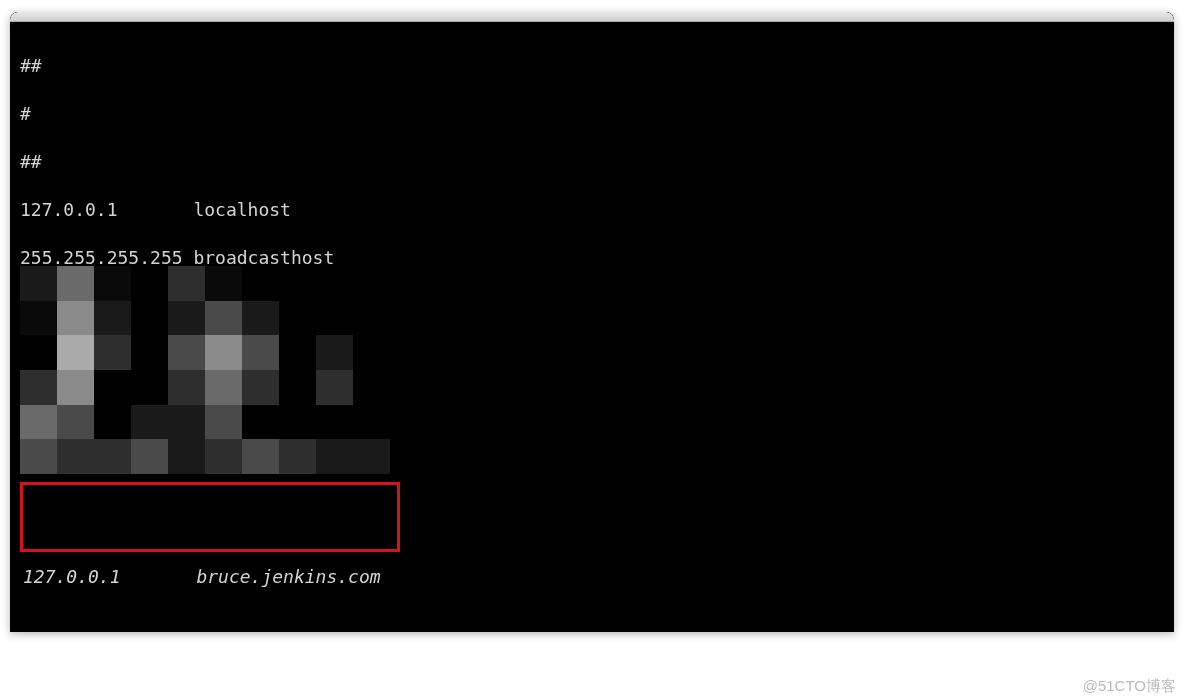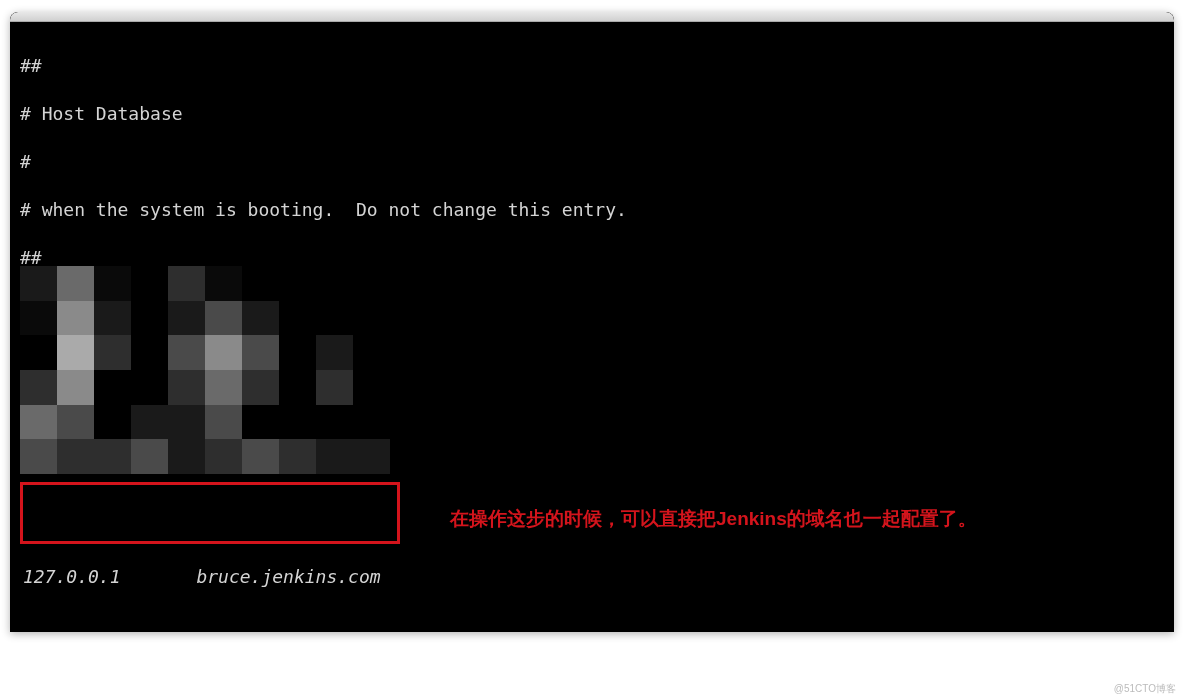--- a/index.html
+++ b/index.html
@@ -60,21 +60,21 @@
     .px.g3 { background: #2e2e2e; }
     .px.g4 { background: #4a4a4a; }
     .px.g5 { background: #6a6a6a; }
     .px.g6 { background: #8a8a8a; }
     .px.g7 { background: #aaa; }
     .highlight-box {
       position: absolute;
       top: 460px;
       left: 10px;
       width: 380px;
-      height: 62px;
+      height: 70px;
       border: 3px solid #d4141c;
       padding: 8px 0 2px 0;
       box-sizing: border-box;
       font-style: italic;
     }
     .highlight-content {
       color: #d4d4d4;
       font-size: 18px;
       line-height: 24px;
       white-space: pre;
@@ -87,51 +87,48 @@
       color: #d4141c;
       font-size: 19px;
       font-weight: bold;
       font-family: "PingFang SC", "Microsoft YaHei", sans-serif;
     }
     .watermark {
       position: absolute;
       bottom: 3px;
       right: 8px;
       color: #bbb;
-      font-size: 10px;
+      font-size: 15px;
       font-family: "PingFang SC", "Microsoft YaHei", sans-serif;
     }
   </style>
 </head>
 <body>
 
 <div class="terminal-window">
   <div class="terminal-titlebar"></div>
   <div class="terminal-content">
 <div class="hosts-line">##</div>
-<div class="hosts-line"># Host Database</div>
 <div class="hosts-line">#</div>
-<div class="hosts-line"># when the system is booting.  Do not change this entry.</div>
 <div class="hosts-line">##</div>
 <div class="hosts-line">127.0.0.1       localhost</div>
 <div class="hosts-line">255.255.255.255 broadcasthost</div>
 <div class="hosts-line">::1             localhost</div>
 
     <div class="pixelated-area">
       <div class="px g2"></div><div class="px g5"></div><div class="px g1"></div><div class="px"></div><div class="px g3"></div><div class="px g1"></div><div class="px"></div><div class="px"></div><div class="px"></div><div class="px"></div>
       <div class="px g1"></div><div class="px g6"></div><div class="px g2"></div><div class="px"></div><div class="px g2"></div><div class="px g4"></div><div class="px g2"></div><div class="px"></div><div class="px"></div><div class="px"></div>
       <div class="px"></div><div class="px g7"></div><div class="px g3"></div><div class="px"></div><div class="px g4"></div><div class="px g6"></div><div class="px g4"></div><div class="px"></div><div class="px g2"></div><div class="px"></div>
       <div class="px g3"></div><div class="px g6"></div><div class="px"></div><div class="px"></div><div class="px g3"></div><div class="px g5"></div><div class="px g3"></div><div class="px"></div><div class="px g3"></div><div class="px"></div>
       <div class="px g5"></div><div class="px g4"></div><div class="px"></div><div class="px g2"></div><div class="px g2"></div><div class="px g4"></div><div class="px"></div><div class="px"></div><div class="px"></div><div class="px"></div>
       <div class="px g4"></div><div class="px g3"></div><div class="px g3"></div><div class="px g4"></div><div class="px g2"></div><div class="px g3"></div><div class="px g4"></div><div class="px g3"></div><div class="px g2"></div><div class="px g2"></div>
     </div>
 
     <div class="highlight-box">
       <div class="highlight-content">
 <div>127.0.0.1       bruce.jenkins.com</div>
       </div>
     </div>
 
-    <div class="annotation">在操作这步的时候，可以直接把Jenkins的域名也一起配置了。</div>
   </div>
 </div>
 
 <div class="watermark">@51CTO博客</div>
 
 </body></html>

